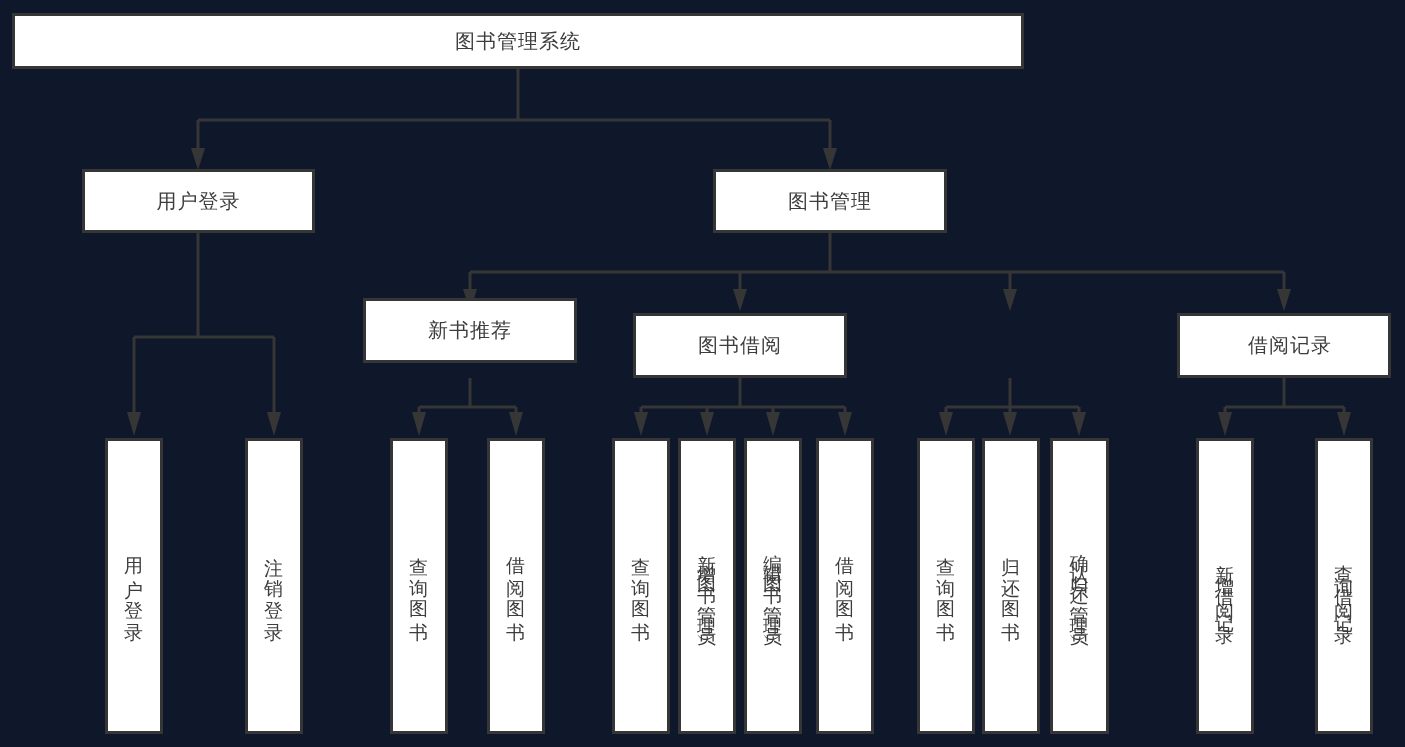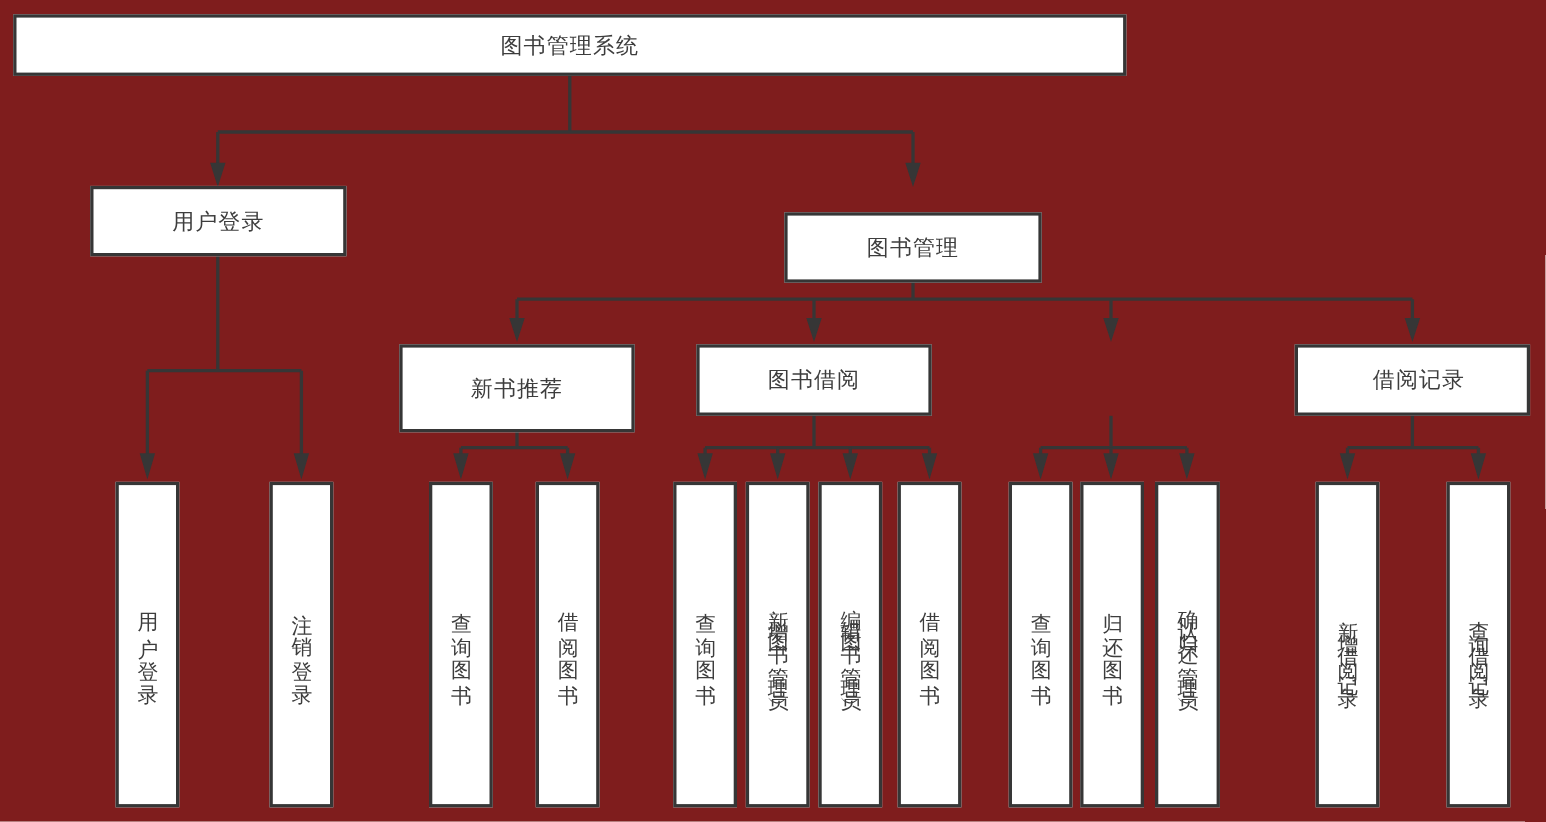--- a/index.html
+++ b/index.html
@@ -1,19 +1,19 @@
 <!DOCTYPE html>
 <html><head>
 <meta charset="utf-8">
 <style>
   html,body{margin:0;padding:0;background:#ffffff;}
   .stage{
     position:relative;
     width:1405px;height:747px;
-    background:#7f1d1d;
+    background:#0f172a;
     overflow:hidden;
     font-family:Liberation Sans, sans-serif;
   }
   .connectors{position:absolute;left:0;top:0;z-index:0;}
   .node{
     position:absolute;
     box-sizing:border-box;
     border:3px solid #363636;
     background:#ffffff;
     display:flex;
@@ -119,25 +119,25 @@
     </g>
   </svg>
 
   <div class="node h" style="left:12px;top:13px;width:1012px;height:56px;">
     <span>图书管理系统</span>
   </div>
 
   <div class="node h" style="left:82px;top:169px;width:233px;height:64px;">
     <span>用户登录</span>
   </div>
-  <div class="node h" style="left:713px;top:169px;width:234px;height:64px;margin-top:24px;">
+  <div class="node h" style="left:713px;top:169px;width:234px;height:64px;">
     <span>图书管理</span>
   </div>
 
-  <div class="node h" style="left:363px;top:313px;width:214px;height:80px;">
+  <div class="node h" style="left:363px;top:298px;width:214px;height:65px;">
     <span>新书推荐</span>
   </div>
   <div class="node h" style="left:633px;top:313px;width:214px;height:65px;">
     <span>图书借阅</span>
   </div>
   <div class="node h" style="left:1177px;top:313px;width:214px;height:65px;padding-left:12px;">
     <span>借阅记录</span>
   </div>
 
   <div class="node v v4" style="left:105px;top:438px;width:58px;height:296px;">

